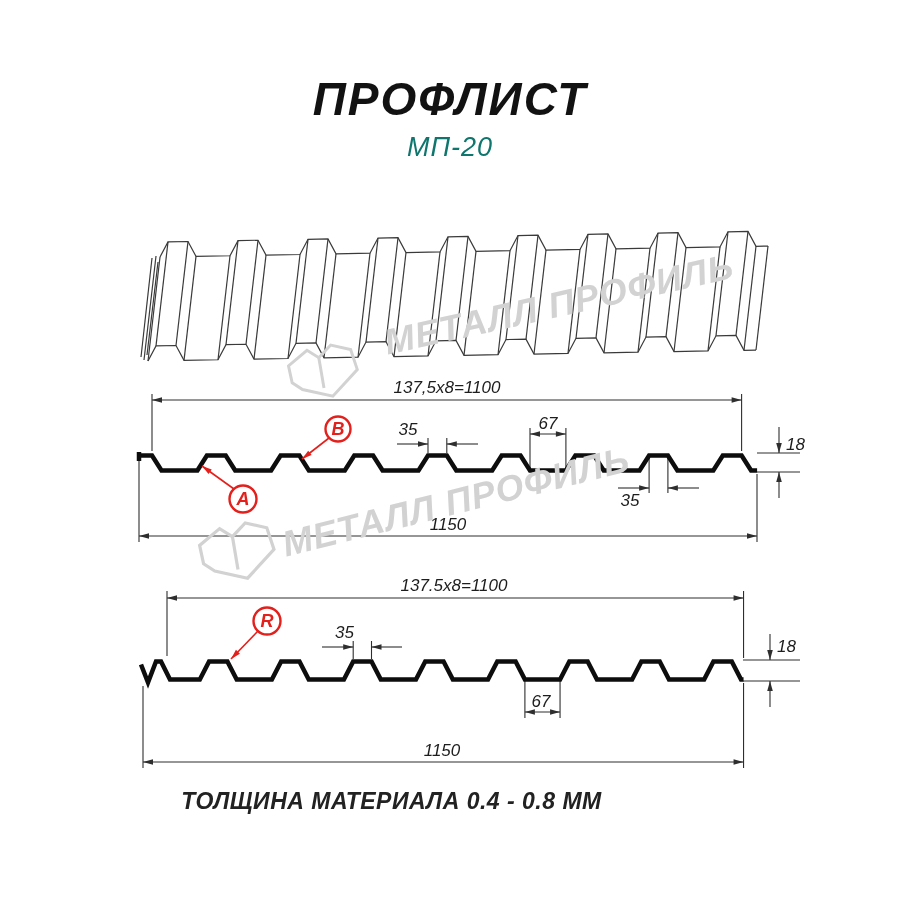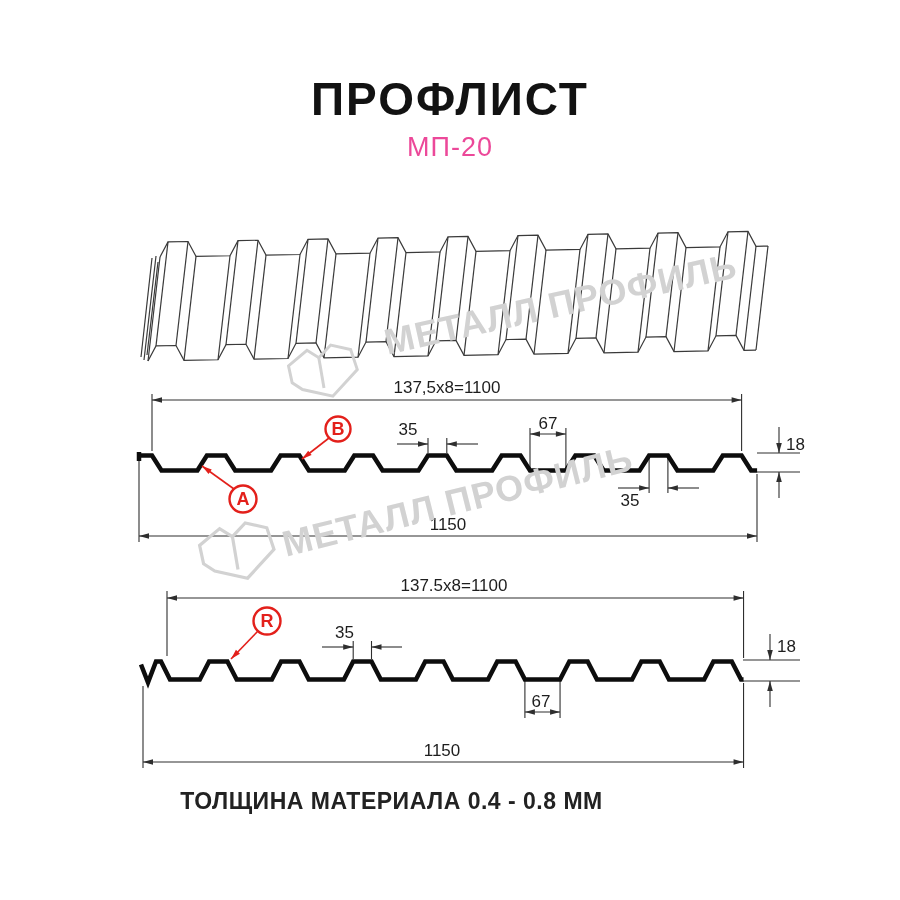--- a/index.html
+++ b/index.html
@@ -1,21 +1,21 @@
 <!DOCTYPE html>
 <html><head>
 <meta charset="utf-8">
 <style>
   html,body{margin:0;padding:0;background:#fff;}
   #canvas{position:relative;width:900px;height:900px;background:#ffffff;overflow:hidden;
-          font-family:"Liberation Sans",sans-serif;}
+          font-family:"Liberation Sans",sans-serif;font-style:italic;}
   .title{position:absolute;top:72px;left:0;width:900px;text-align:center;
          font-size:46px;font-weight:800;letter-spacing:2px;color:#121212;}
   .subtitle{position:absolute;top:132px;left:0;width:900px;text-align:center;
-         font-size:27px;font-weight:500;letter-spacing:1px;color:#ec4899;}
+         font-size:27px;font-weight:500;letter-spacing:1px;color:#0f766e;}
   .footer{position:absolute;top:788px;left:0;width:783px;text-align:center;
          font-size:23px;font-weight:700;letter-spacing:0.5px;color:#222;}
   #drawing{position:absolute;top:0;left:0;}
   .wm-text{position:absolute;font-size:36px;font-weight:800;letter-spacing:1px;
            color:#d2d2d2;white-space:nowrap;transform-origin:left center;}
   .wm-logo{position:absolute;}
   .dim{font-size:17px;fill:#1d1d1d;}
   .red-label{font-size:18px;font-weight:bold;}
   svg text{font-family:"Liberation Sans",sans-serif;}
 </style>

